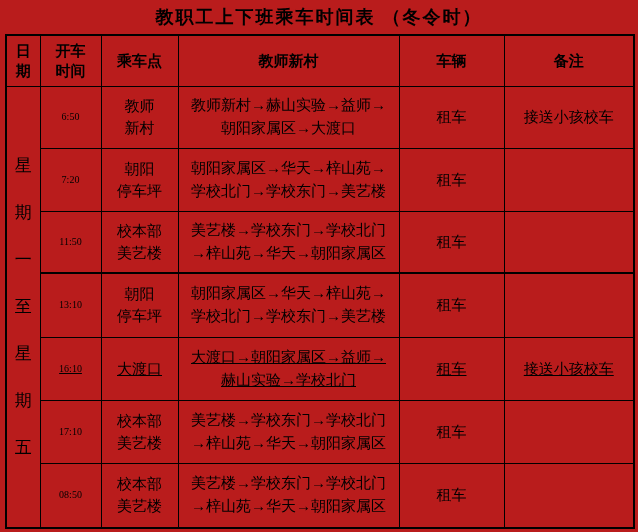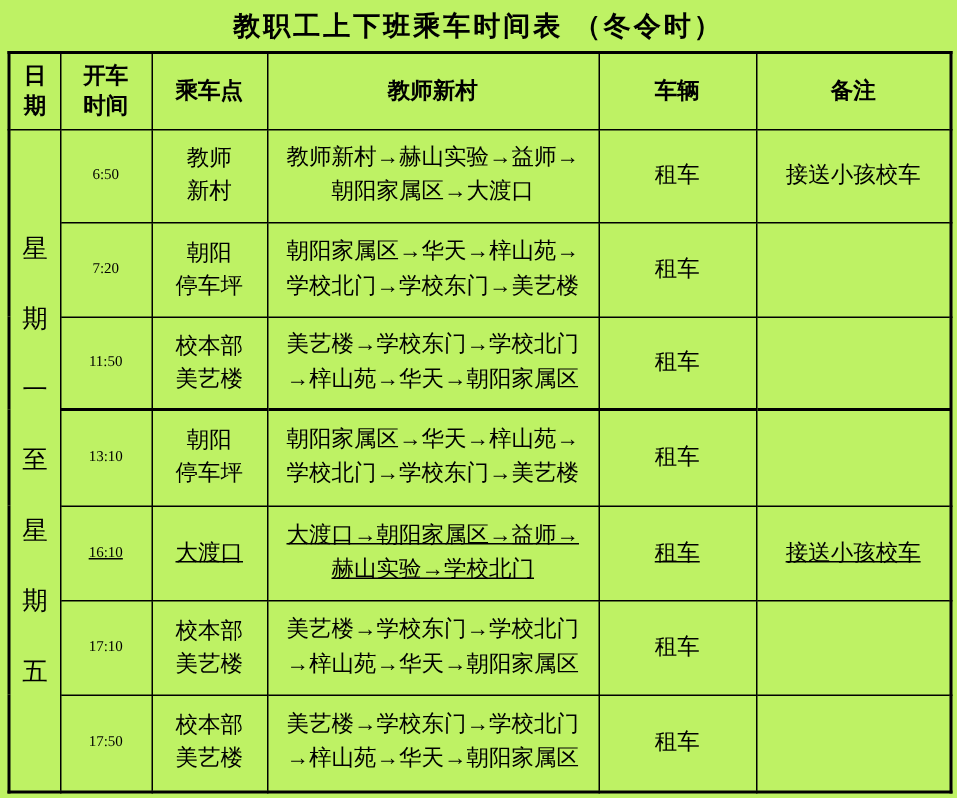--- a/index.html
+++ b/index.html
@@ -1,20 +1,20 @@
 <!DOCTYPE html>
 <html><head>
 <meta charset="utf-8">
 <style>
   * { margin: 0; padding: 0; box-sizing: border-box; }
   body { background: #888; font-family: "Liberation Sans", sans-serif; }
   .page {
     position: relative;
     width: 638px; height: 532px;
-    background: #bef264;
+    background: #b91c1c;
     color: #000000;
     overflow: hidden;
   }
   .title {
     position: absolute;
     top: 5px; left: 0; width: 100%;
     text-align: center;
     font-family: "Liberation Sans", sans-serif;
     font-weight: bold;
     font-size: 18px;
@@ -159,21 +159,21 @@
       <td class="time-cell">17:10</td>
       <td class="stop-cell">校本部
 美艺楼</td>
       <td class="route-cell">美艺楼→学校东门→学校北门
 →梓山苑→华天→朝阳家属区</td>
       <td class="vehicle-cell">租车</td>
       <td class="remark-cell"></td>
     </tr>
 
     <tr class="r6">
-      <td class="time-cell">17:50</td>
+      <td class="time-cell">08:50</td>
       <td class="stop-cell">校本部
 美艺楼</td>
       <td class="route-cell">美艺楼→学校东门→学校北门
 →梓山苑→华天→朝阳家属区</td>
       <td class="vehicle-cell">租车</td>
       <td class="remark-cell"></td>
     </tr>
   </tbody>
     </table>
 

